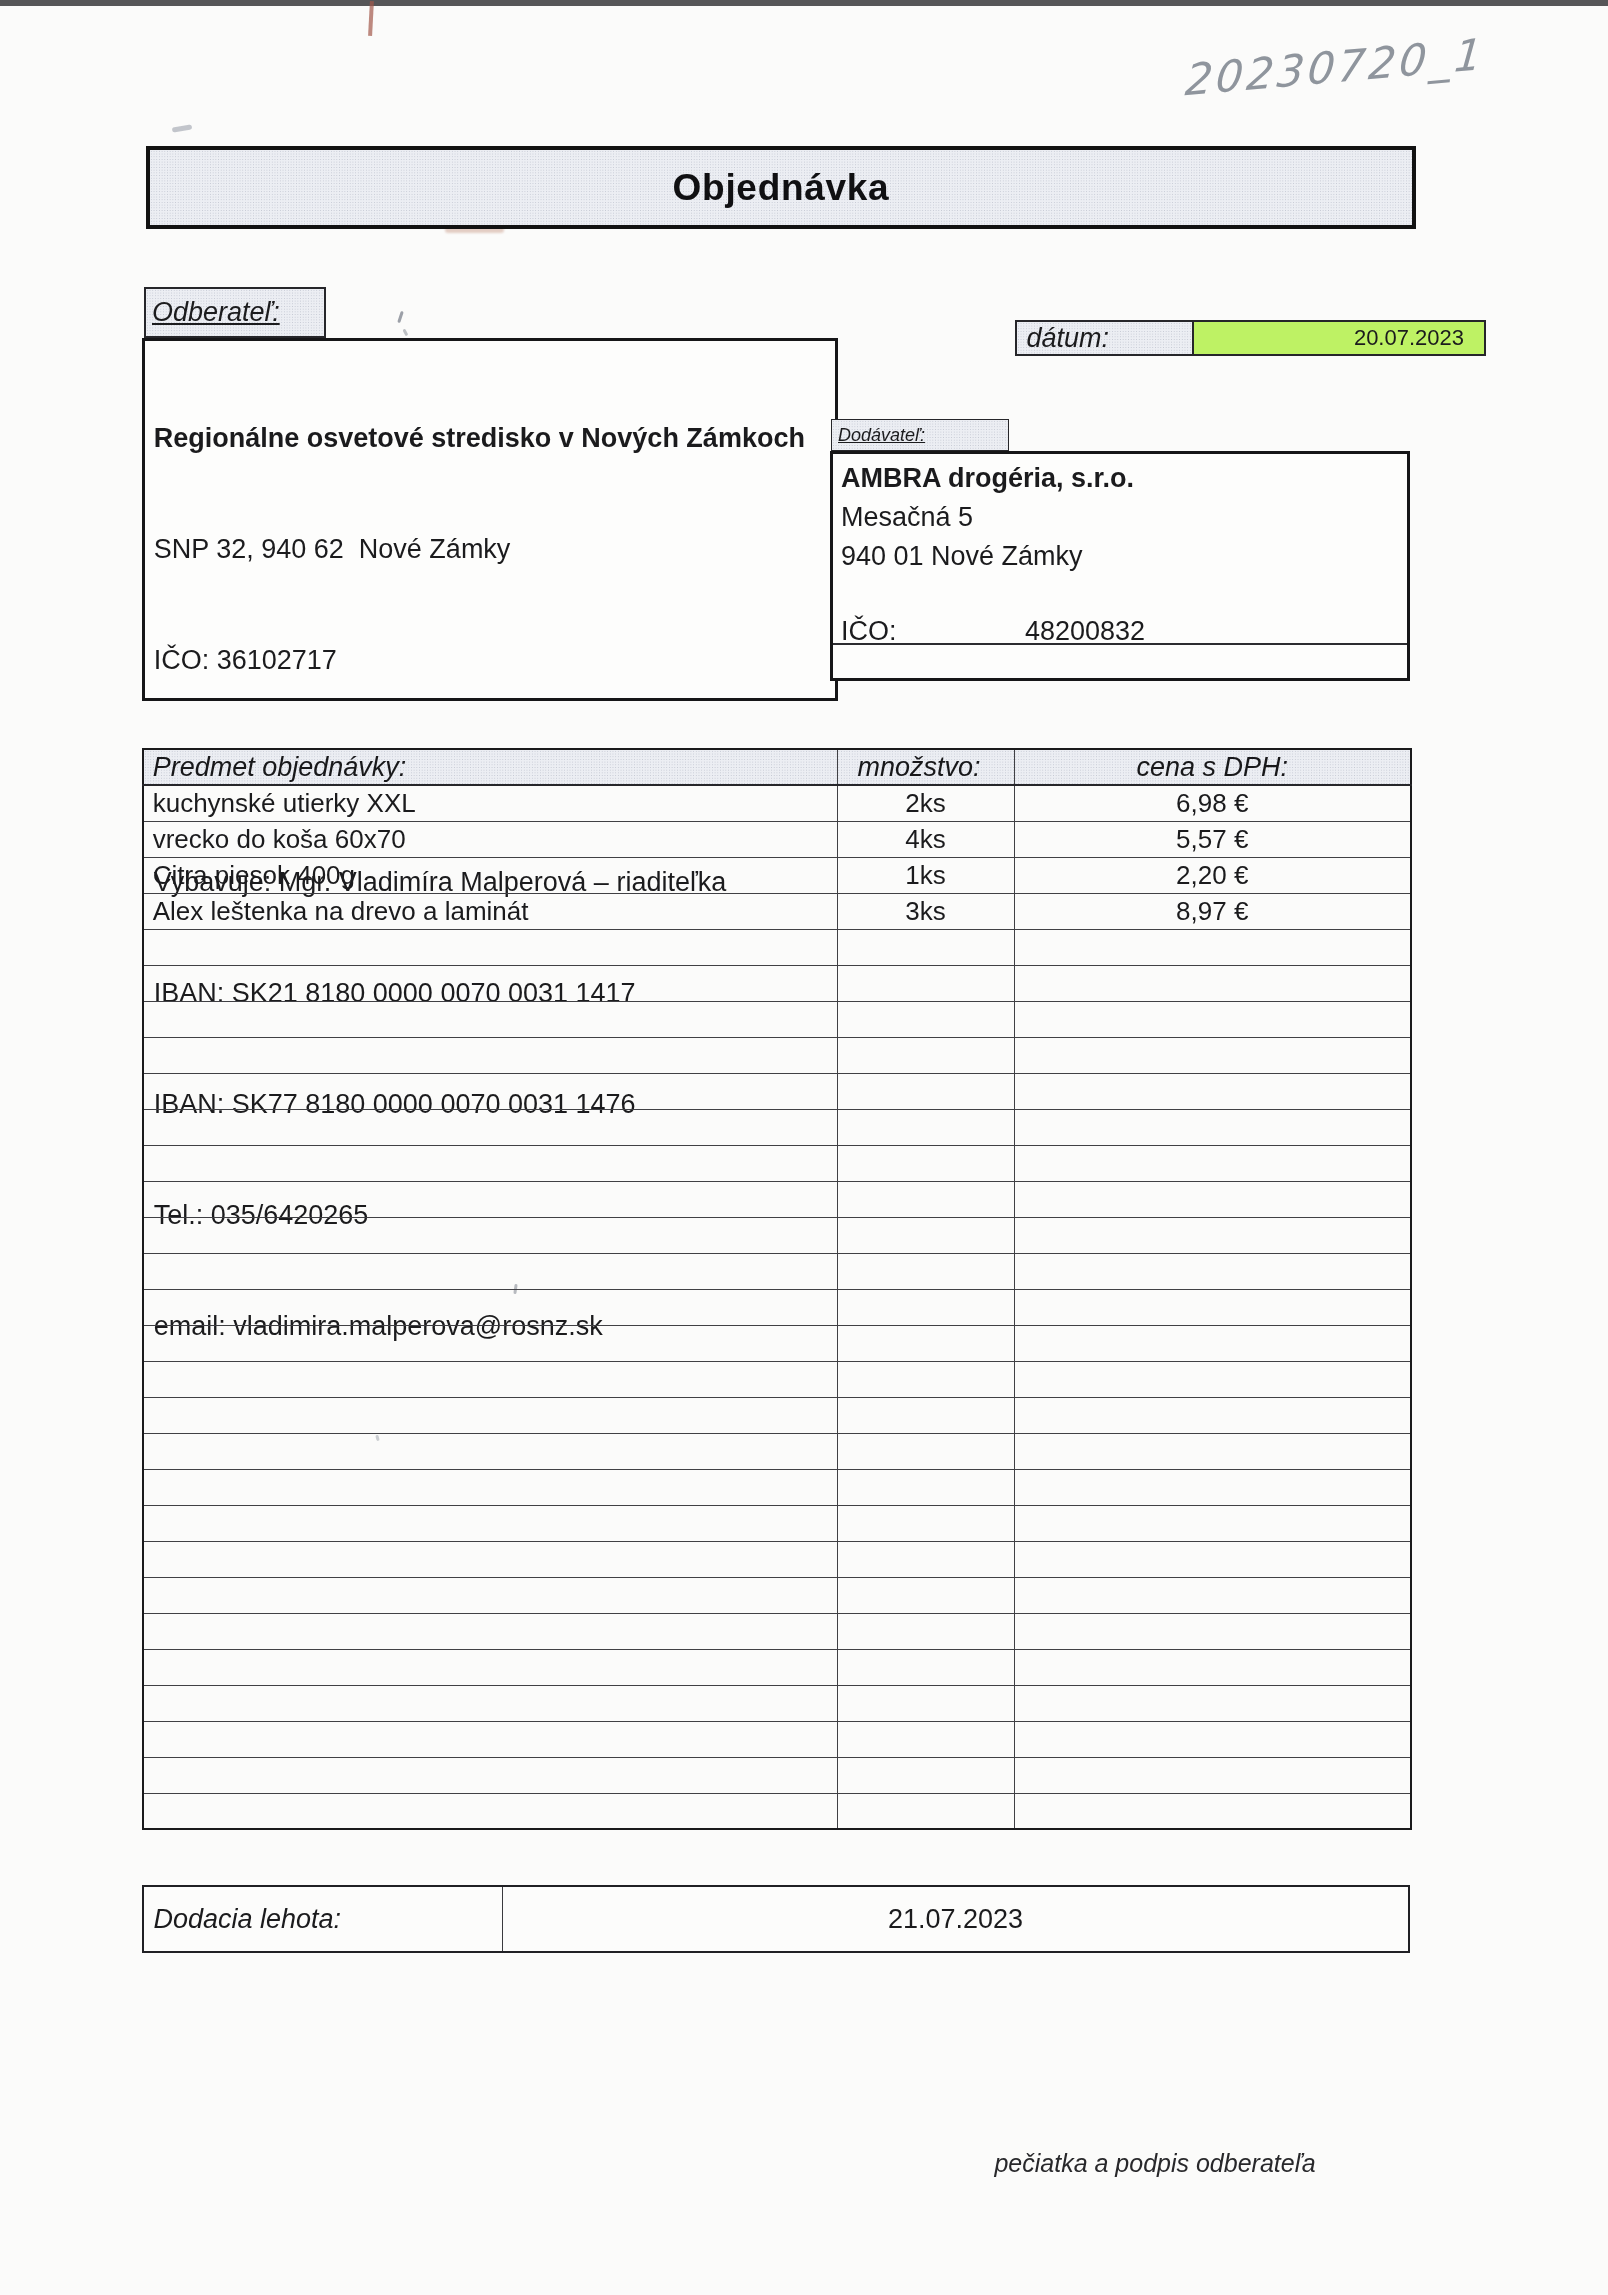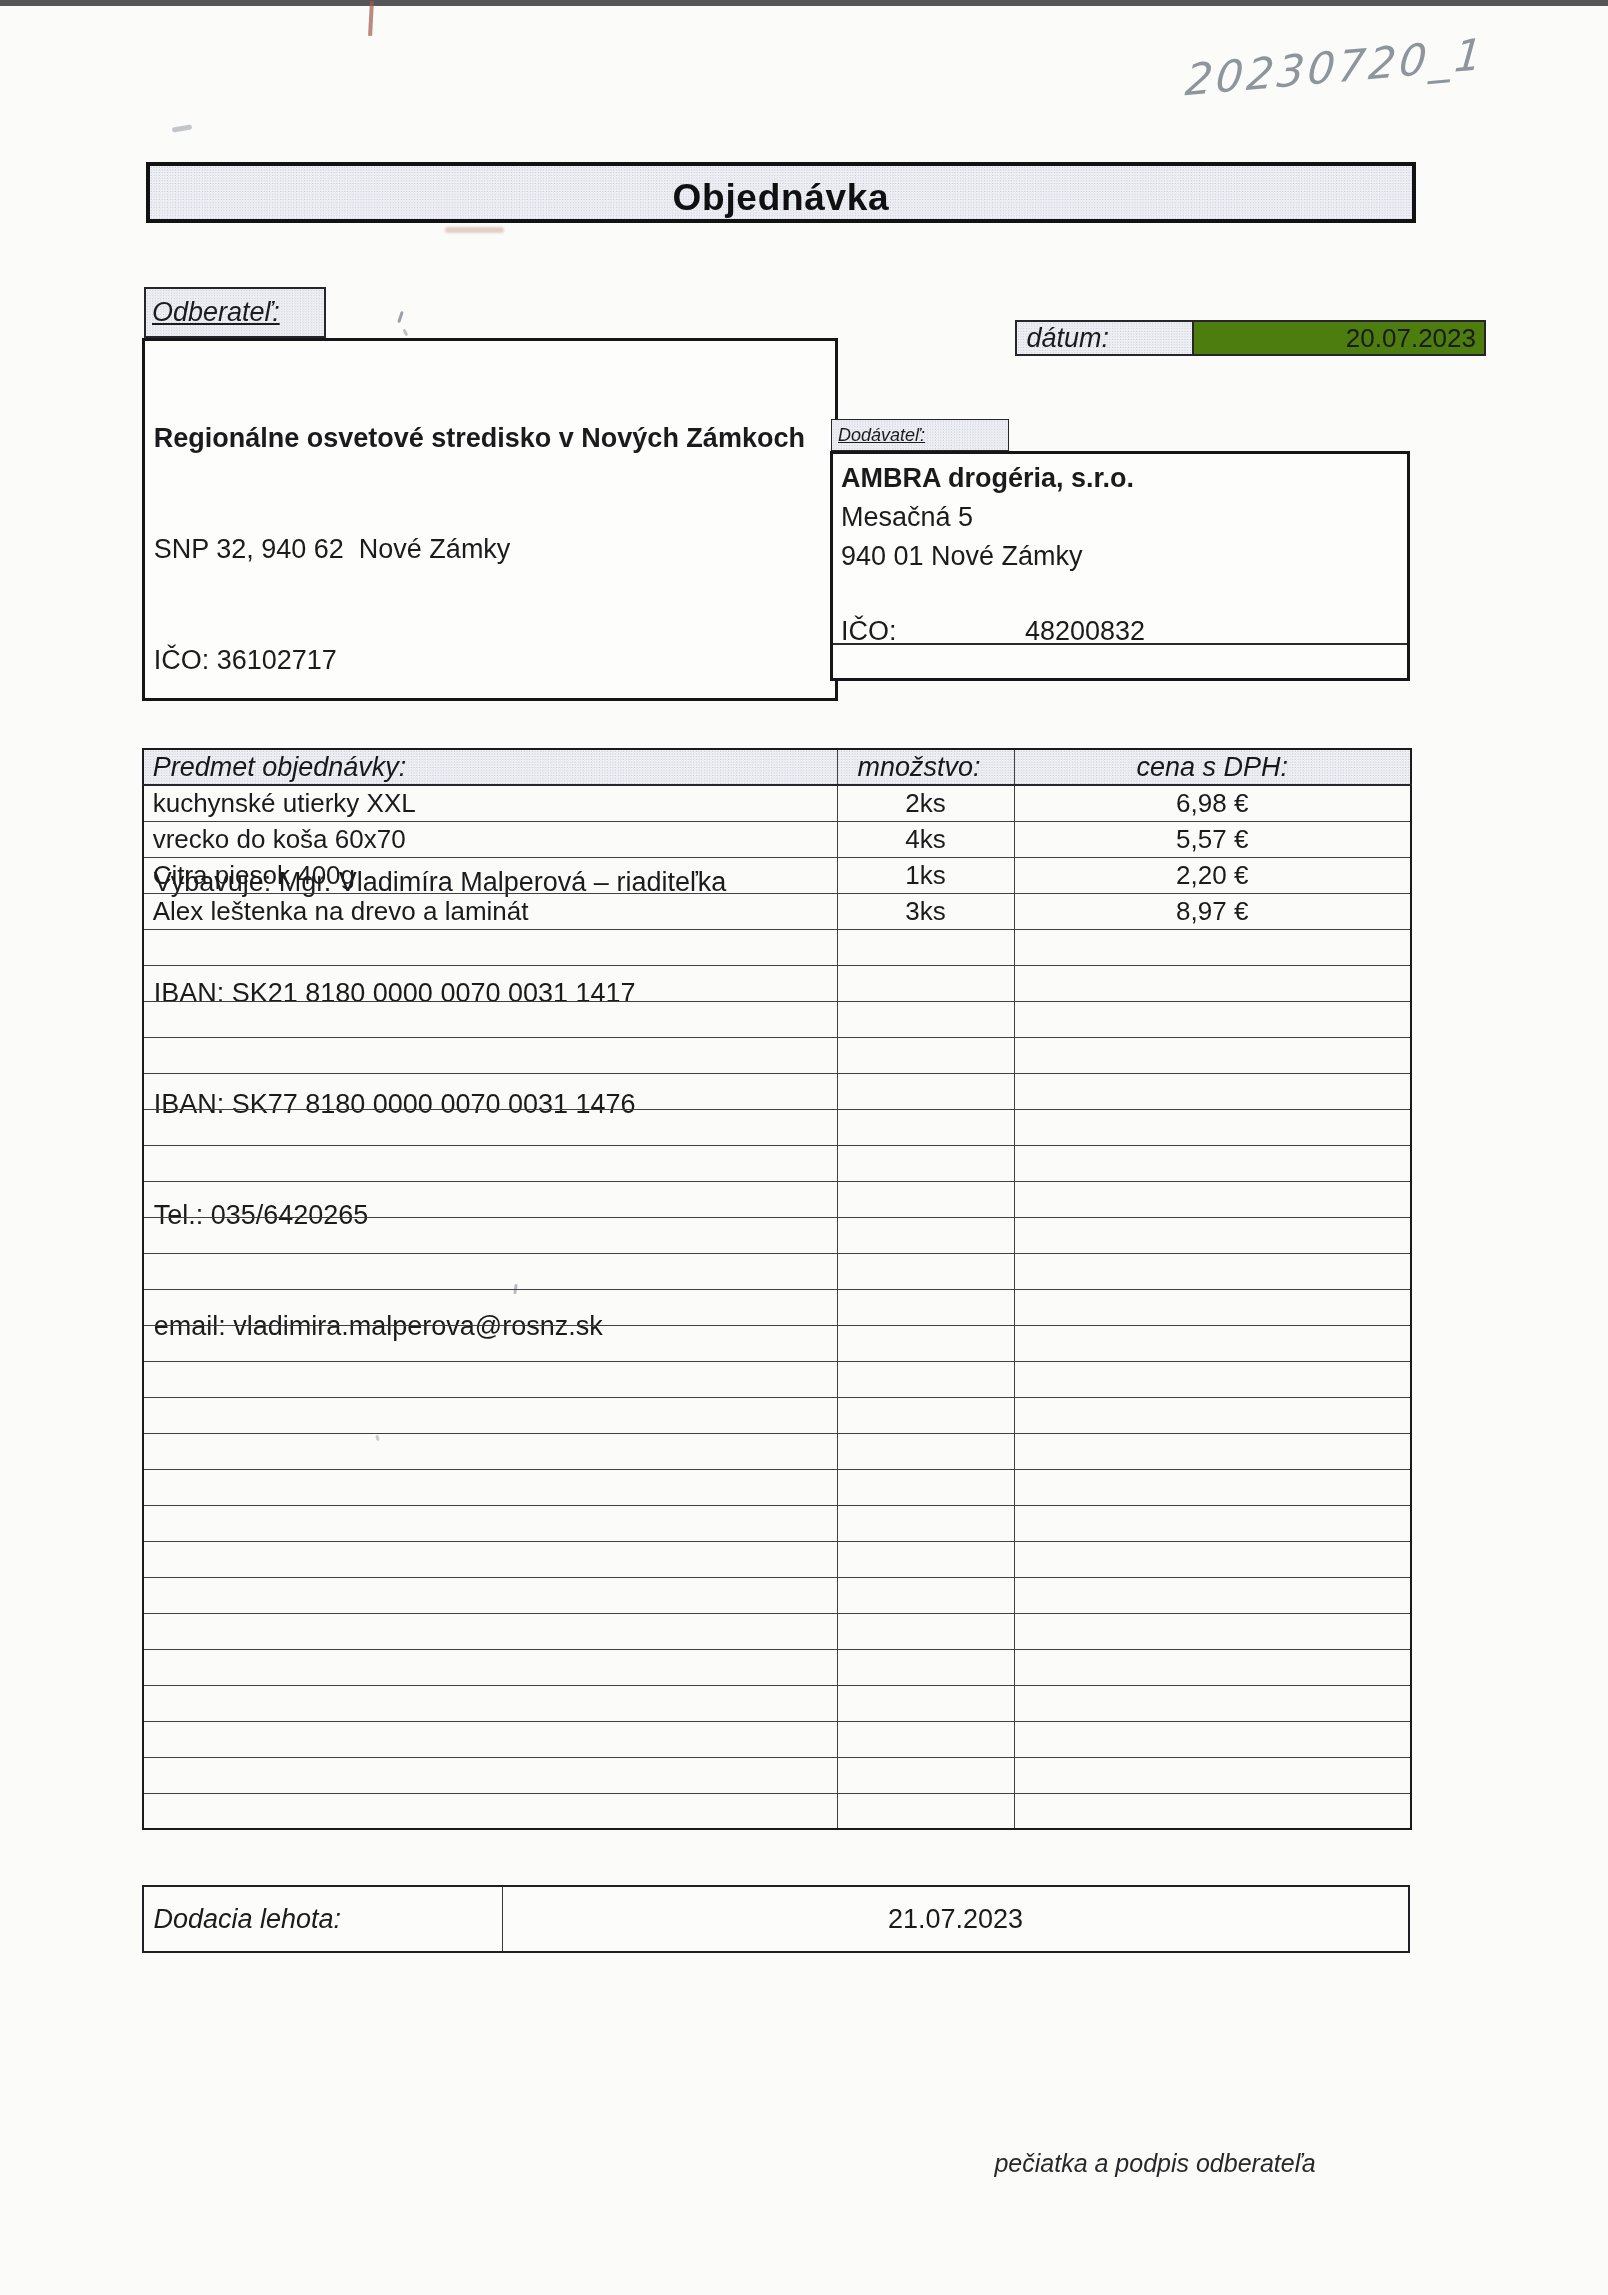--- a/index.html
+++ b/index.html
@@ -26,22 +26,22 @@
     transform:rotate(-5deg) skewX(-10deg); white-space:nowrap;
   }
 
   .halftone {
     background-color:#eceef3;
     background-image:radial-gradient(circle, #c3c7d2 0.7px, rgba(0,0,0,0) 0.8px);
     background-size:2.7px 2.7px;
   }
 
   .title-box {
-    position:absolute; left:146px; top:162px; width:1270px; height:61px;
-    border:4px solid #121212; display:flex; align-items:flex-end; justify-content:center;
+    position:absolute; left:146px; top:146px; width:1270px; height:83px;
+    border:4px solid #121212; display:flex; align-items:center; justify-content:center;
   }
   .title-box span { font-size:37px; font-weight:bold; letter-spacing:0.7px; color:#101012; }
 
   .label-box {
     position:absolute; border:2px solid #26262a; font-style:italic;
     display:flex; align-items:center; padding-left:6px; color:#1c1c1e;text-decoration:underline;
   }
   .label-odberatel { left:144px; top:287px; width:182px; height:51px; font-size:27px; }
   .label-dodavatel { left:831px; top:419px; width:178px; height:32px; font-size:18px; border-width:1.3px; }
 
@@ -51,22 +51,22 @@
     padding:5.3px 0 0 8.7px; font-size:27px; line-height:37px; white-space:pre;
   }
   .customer-box .bold { font-weight:bold; }
 
   .datum-row { position:absolute; left:1015px; top:320px; width:471px; height:36px; display:flex; }
   .datum-label {
     width:179px; height:36px; border:2px solid #26262a; font-style:italic; font-size:27px;
     display:flex; align-items:center; padding-left:9.4px;
   }
   .datum-value {
-    flex:1; height:36px; border:2px solid #26262a; border-left:none; background:#4d7c0f;
-    font-size:26px; display:flex; align-items:center; justify-content:flex-end; padding-right:8px;
+    flex:1; height:36px; border:2px solid #26262a; border-left:none; background:#bef264;
+    font-size:22px; display:flex; align-items:center; justify-content:flex-end; padding-right:20px;
   }
 
   .supplier-box {
     position:absolute; left:830px; top:451px; width:580px; height:230px;
     border:3.3px solid #161618; background:#fdfdfc; font-size:27px;
   }
   .sup-name { position:absolute; left:8px; top:9.4px; font-weight:bold; }
   .sup-street { position:absolute; left:8px; top:48px; }
   .sup-city { position:absolute; left:8px; top:87px; }
   .sup-ico-label { position:absolute; left:8px; top:162px; font-size:27px; }

